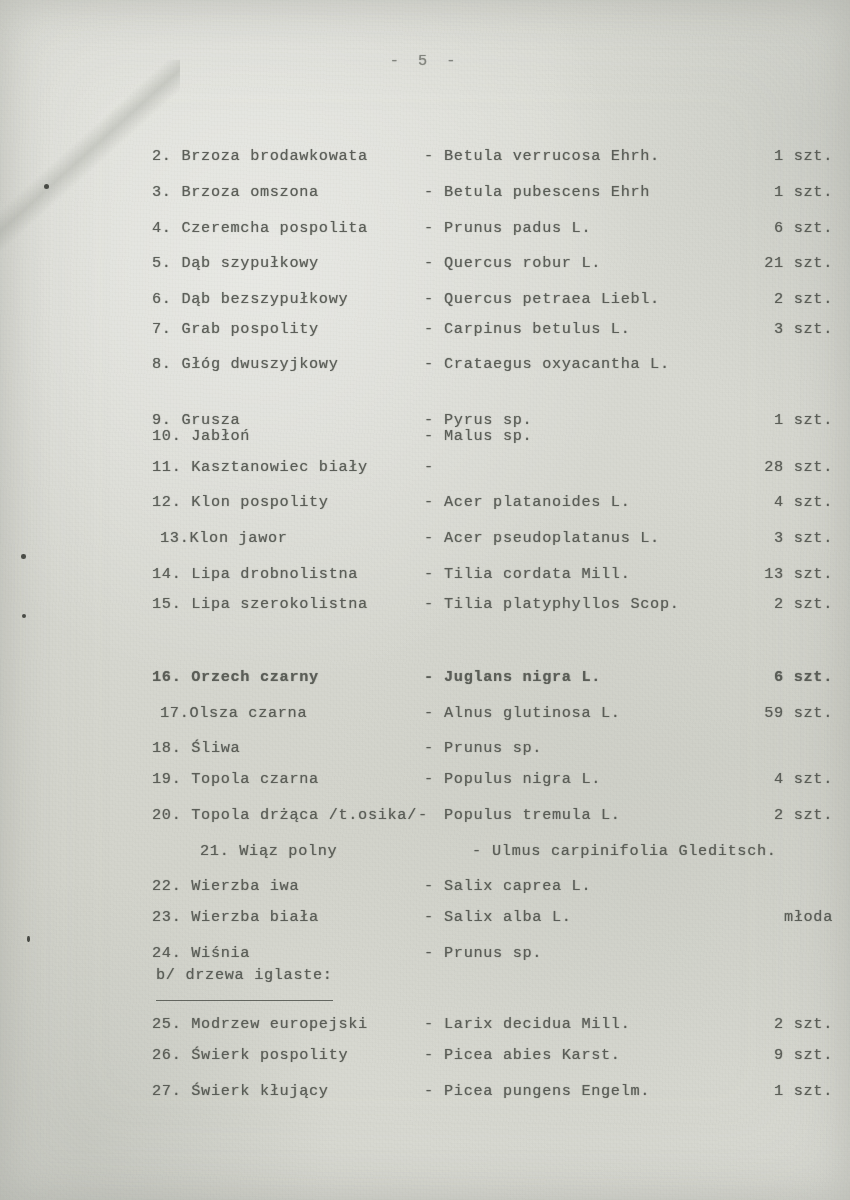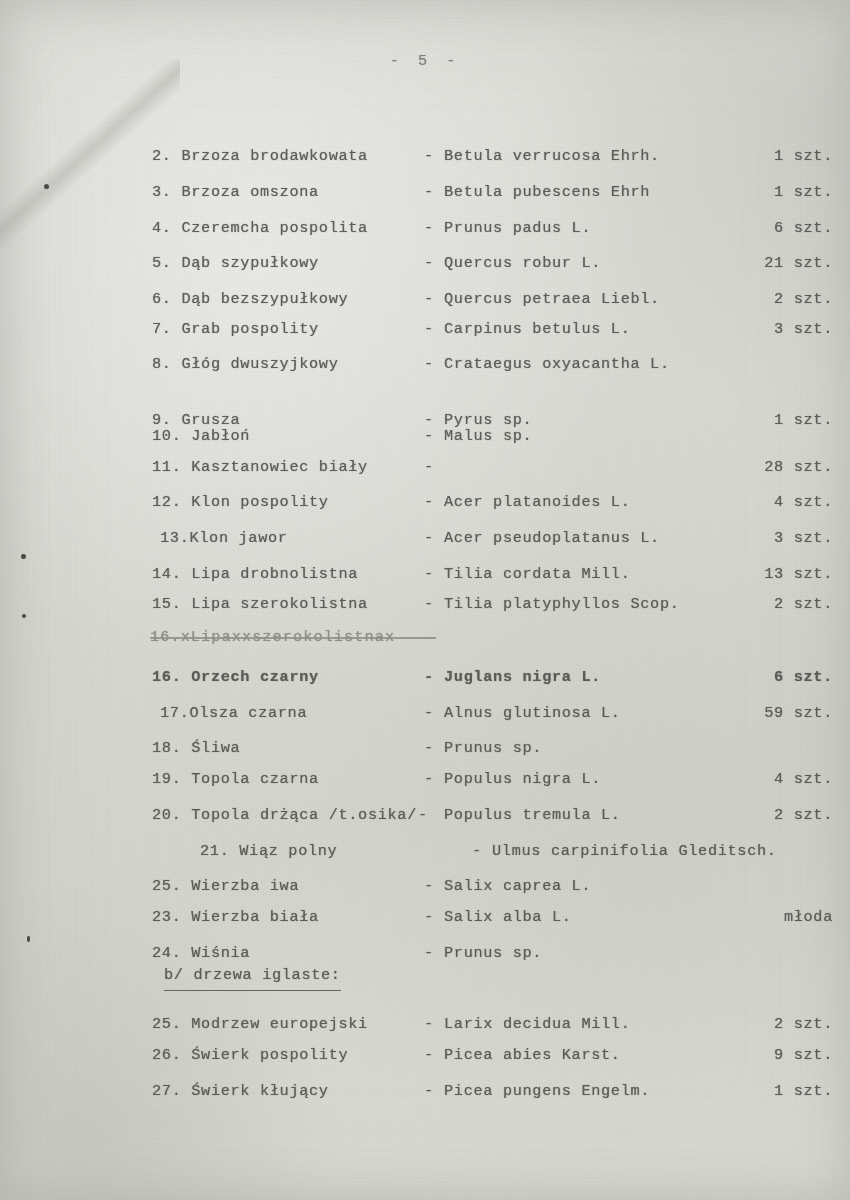--- a/index.html
+++ b/index.html
@@ -75,23 +75,23 @@
     white-space:pre;
     overflow:hidden;
   }
   .struck::after{
     content:"";
     position:absolute; left:0; right:4px; top:52%; height:2px;
     background:#6a6d66; opacity:.85;
   }
 
   .subhead{
-    position:absolute; left:164px;
+    position:absolute; left:156px;
     border-bottom:1.6px solid #5b5e58;
-    padding-bottom:6px;
+    padding-bottom:16px;
     white-space:pre;
   }
 
   .speck{ position:absolute; background:#2c2e2a; border-radius:50%; opacity:.82; }
 </style>
 </head>
 <body>
 
 <div id="paper"></div>
 <div id="grain"></div>
@@ -221,21 +221,21 @@
         <span class="lat">Populus tremula L.</span>
         <span class="qty">2 szt.</span>
       </div>
       <div class="row" style="top: 842px; margin-left: 48px;">
         <span class="pl">21. Wiąz polny</span>
         <span class="dash">-</span>
         <span class="lat">Ulmus carpinifolia Gleditsch.</span>
         <span class="qty"></span>
       </div>
       <div class="row" style="top: 877px;">
-        <span class="pl">25. Wierzba iwa</span>
+        <span class="pl">22. Wierzba iwa</span>
         <span class="dash">-</span>
         <span class="lat">Salix caprea L.</span>
         <span class="qty"></span>
       </div>
       <div class="row" style="top: 908px;">
         <span class="pl">23. Wierzba biała</span>
         <span class="dash">-</span>
         <span class="lat">Salix alba L.</span>
         <span class="qty">młoda</span>
       </div>
@@ -258,17 +258,16 @@
         <span class="qty">9 szt.</span>
       </div>
       <div class="row" style="top: 1082px;">
         <span class="pl">27. Świerk kłujący</span>
         <span class="dash">-</span>
         <span class="lat">Picea pungens Engelm.</span>
         <span class="qty">1 szt.</span>
       </div>
     </div>
 
-  <div class="struck" style="top: 628px;">16.xLipaxxszerokolistnax</div>
 
   <div class="subhead" style="top:966px;">b/ drzewa iglaste:</div>
 
 </div>
 
 </body></html>

